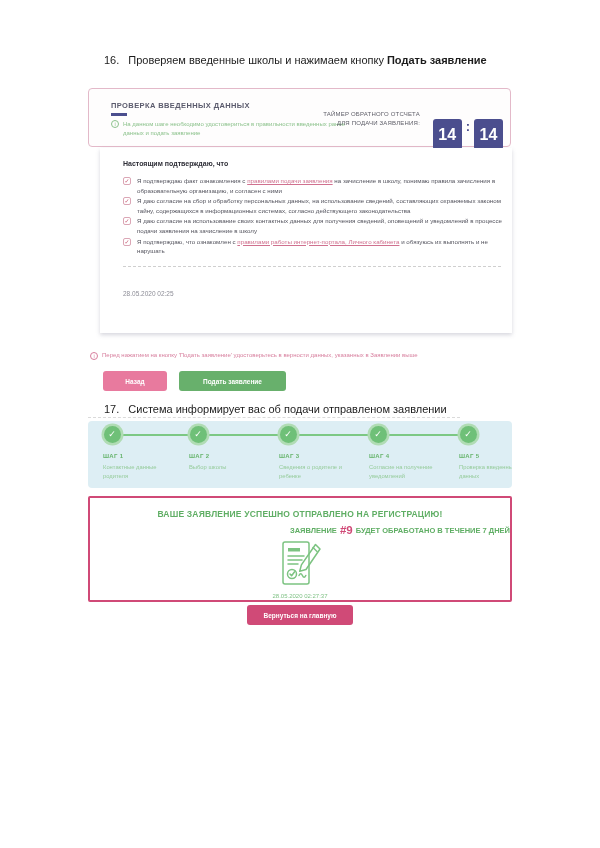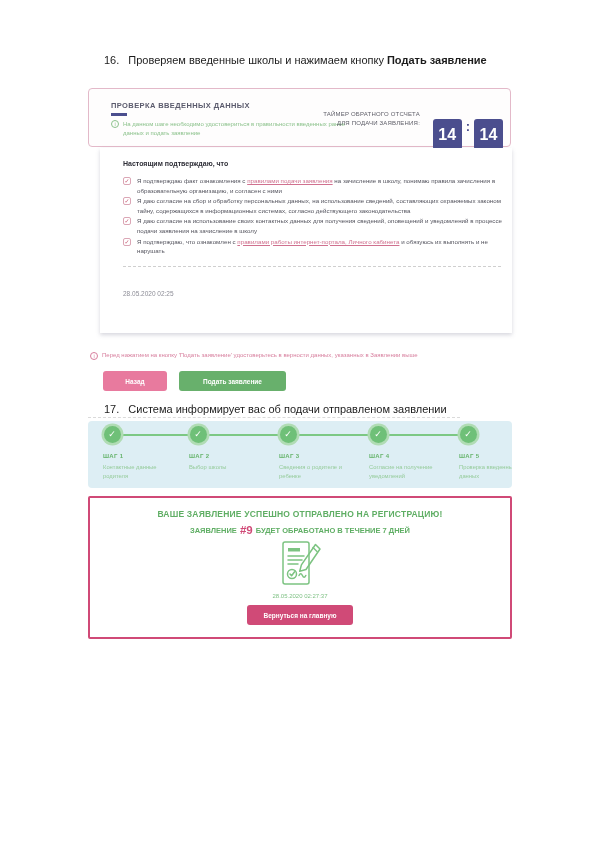--- a/index.html
+++ b/index.html
@@ -58,24 +58,24 @@
     background:#ddeef4; border-radius:4px; overflow:hidden; }
   .step-line { position:absolute; left:24px; top:13px; width:356px; height:2px; background:#7cc884; }
   .step-circle { position:absolute; top:5px; width:17px; height:17px; border-radius:50%;
     background:#6fc078; box-shadow:0 0 0 2.5px #b0dcb4; color:#fff; font-size:9px;
     line-height:17px; text-align:center; font-weight:bold; cursor:pointer; }
   .step-label { position:absolute; top:32px; font-size:6px; font-weight:bold;
     color:#67b46d; letter-spacing:.3px; }
   .step-sub { position:absolute; top:42px; width:74px; font-size:5.8px; color:#96cc9b; line-height:1.5; }
 
   
-  #success { position:absolute; left:88px; top:496px; width:424px; height:143px;
+  #success { position:absolute; left:88px; top:496px; width:424px; height:106px;
     border:2px solid #d04a77; border-radius:2px; background:#fff; text-align:center; }
   .succ-title { margin-top:11px; font-size:8.5px; font-weight:bold; color:#5fae64; letter-spacing:.2px; }
-  .succ-line2 { margin-top:5px; font-size:7.5px; font-weight:bold; color:#5fae64; }
+  .succ-line2 { margin-top:5px; font-size:7.5px; font-weight:bold; color:#5fae64;text-align:right; }
   .succ-num { font-size:11.5px; color:#d04a77; vertical-align:-1px; padding:0 1px; }
   .succ-icon { margin-top:3px; height:54px; }
   .succ-ts { font-size:6px; color:#7fc184; }
   #btn-home { margin-top:6px; width:106px; height:20px; background:#d04a77; }
 </style>
 </head>
 <body>
 
 <div id="page">
 

